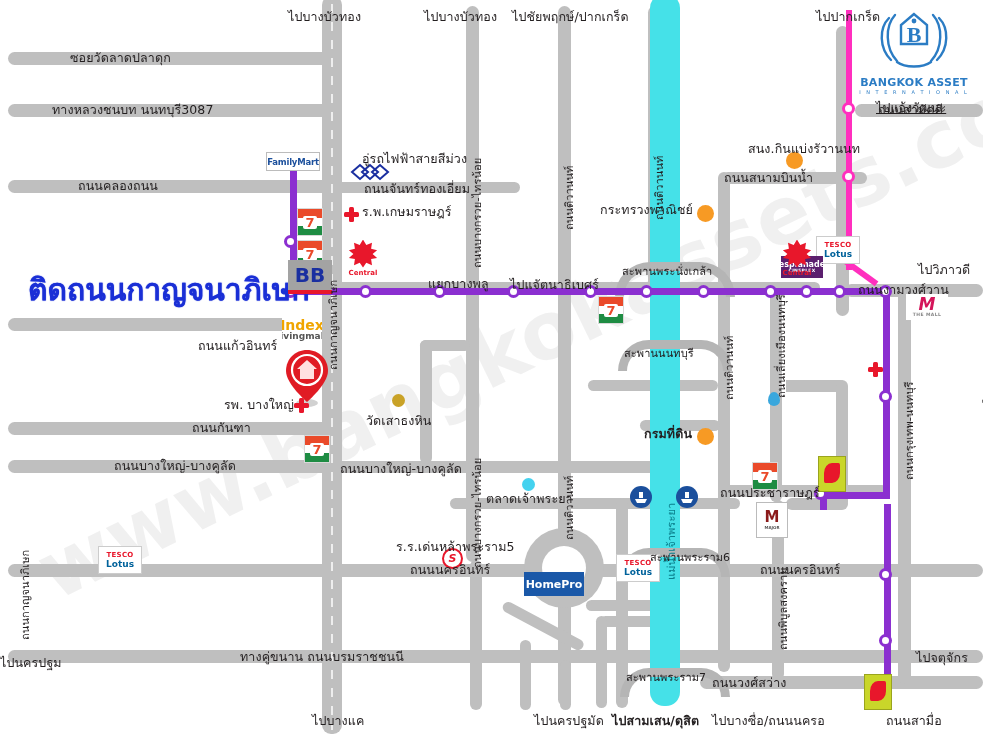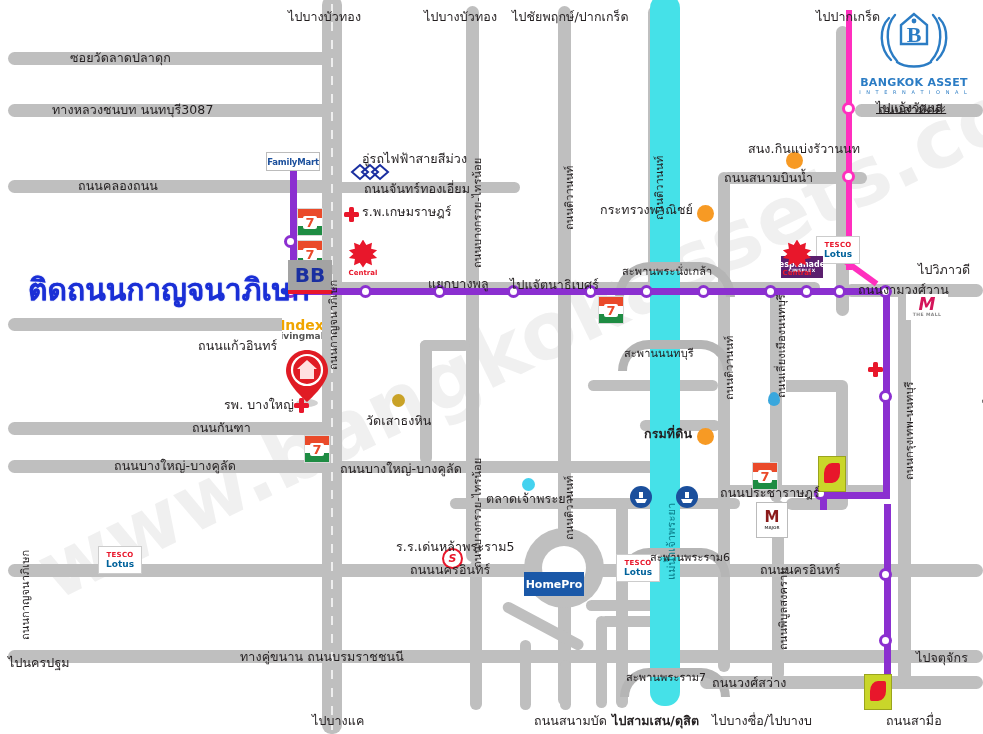--- a/index.html
+++ b/index.html
@@ -371,24 +371,24 @@
   <div class="lbl" style="left:366px;top:414px;">วัดเสาธงหิน</div>
   <div class="lbl" style="left:486px;top:492px;">ตลาดเจ้าพระยา</div>
   <div class="lbl" style="left:396px;top:540px;">ร.ร.เด่นหล้าพระราม5</div>
 
   <div class="lbl" style="left:288px;top:10px;">ไปบางบัวทอง</div>
   <div class="lbl" style="left:424px;top:10px;">ไปบางบัวทอง</div>
   <div class="lbl" style="left:512px;top:10px;">ไปชัยพฤกษ์/ปากเกร็ด</div>
   <div class="lbl" style="left:816px;top:10px;">ไปปากเกร็ด</div>
 
   <div class="lbl" style="left:312px;top:714px;">ไปบางแค</div>
-  <div class="lbl" style="left:534px;top:714px;">ถนนสนามบัด</div>
+  <div class="lbl" style="left:534px;top:714px;">ไปนครปฐมัด</div>
   <div class="lbl" style="left:612px;top:714px;font-weight:bold;">ไปสามเสน/ดุสิต</div>
-  <div class="lbl" style="left:712px;top:714px;">ไปบางซื่อ/ไปบางบ</div>
+  <div class="lbl" style="left:712px;top:714px;">ไปบางซื่อ/ถนนนครอ</div>
   <div class="lbl" style="left:886px;top:714px;">ถนนสามื่อ</div>
 
-  <div class="lbl" style="left:8px;top:656px;">ไปนครปฐม</div>
+  <div class="lbl" style="left:0;top:656px;">ไปนครปฐม</div>
 
   <div class="lbl" style="left:876px;top:101px;text-decoration:underline;">ไปแจ้งวัฒนะ</div>
   <div class="lbl" style="left:918px;top:263px;">ไปวิภาวดี</div>
   <div class="lbl" style="left:916px;top:651px;">ไปจตุจักร</div>
 
 </div>
 
 </body></html>

